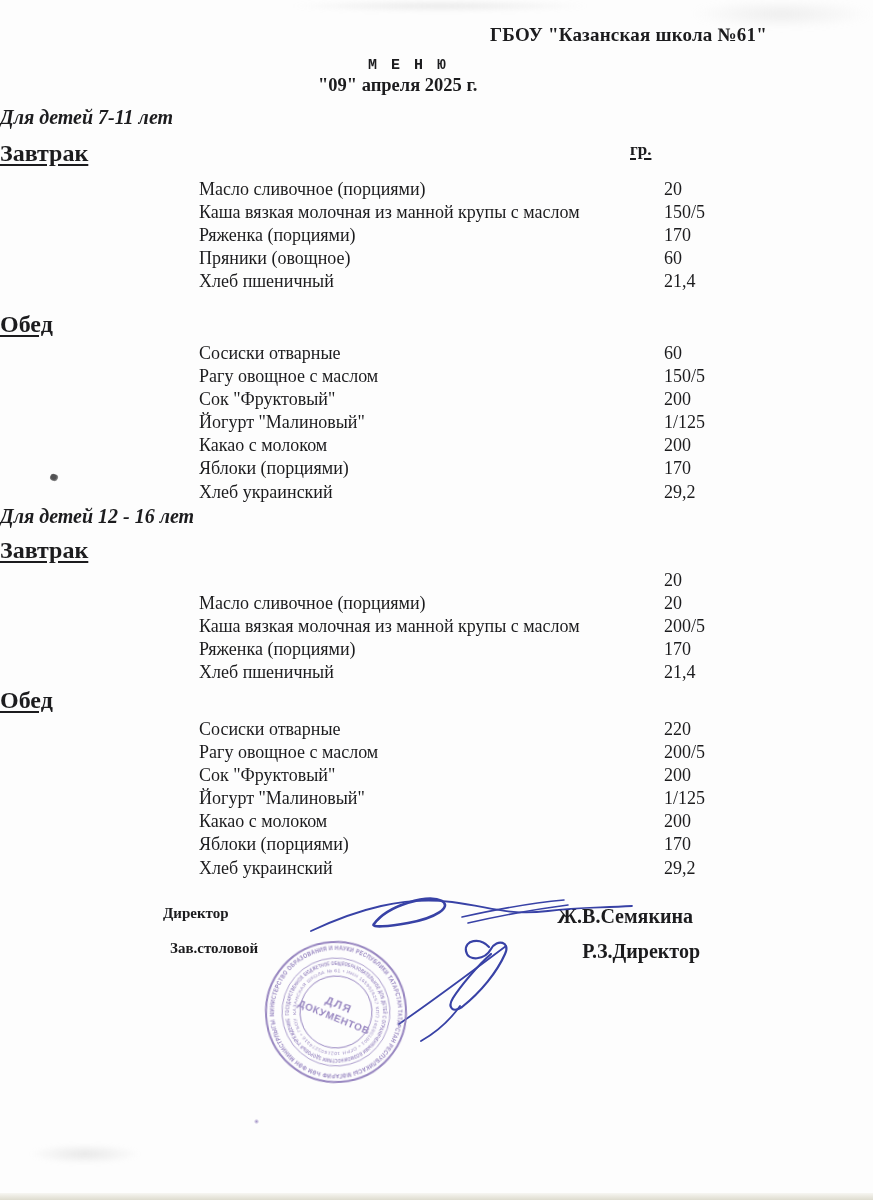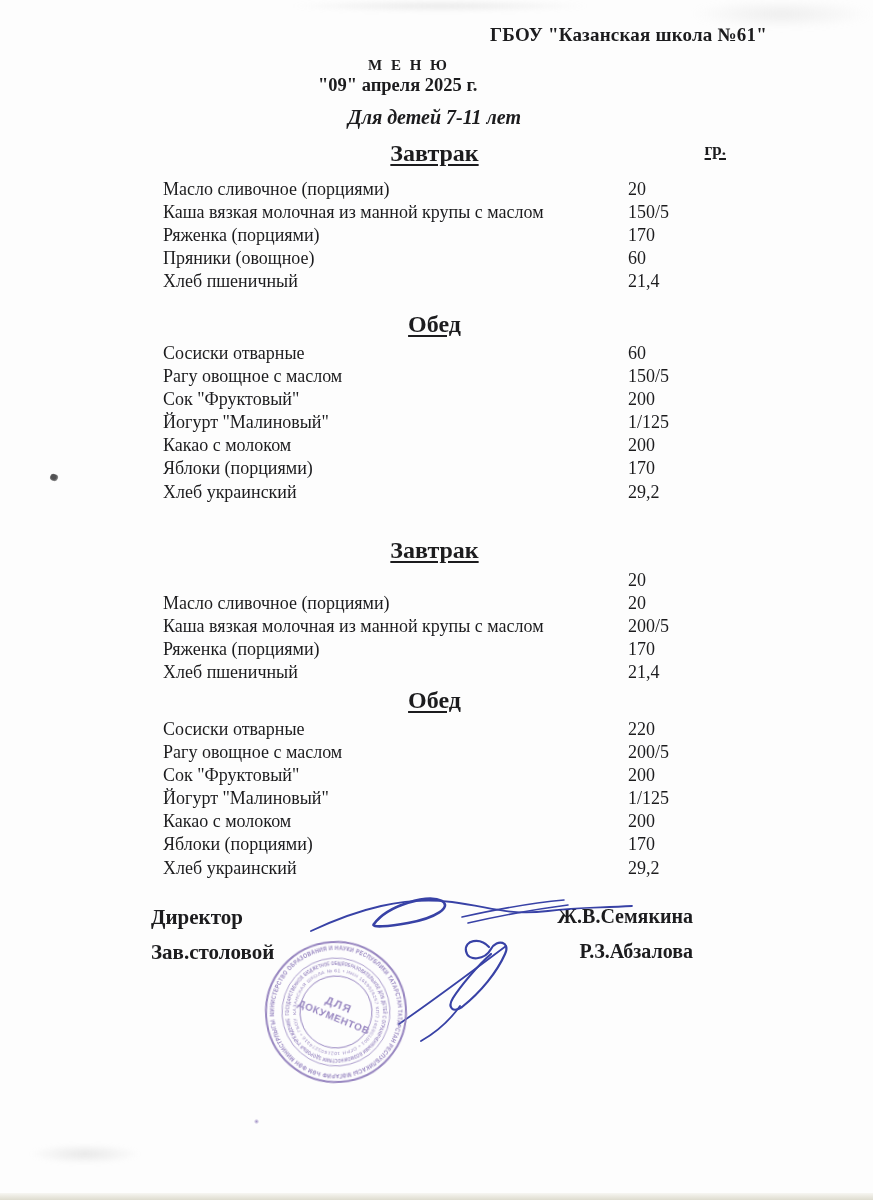--- a/index.html
+++ b/index.html
@@ -20,51 +20,51 @@
   .bottom-edge{left:0;right:0;bottom:0;height:7px;
     background:linear-gradient(to bottom, rgba(222,218,198,.20), rgba(196,192,168,.55));}
   .speck{left:50px;top:474px;width:8px;height:7px;border-radius:50% 40% 50% 45%;
     background:radial-gradient(circle at 45% 45%, #3e3e40 0 40%, #8a8a8a 75%, transparent 100%);
     transform:rotate(18deg);opacity:.9;}
   .speck2{left:254px;top:1119px;width:5px;height:5px;border-radius:50%;
     background:radial-gradient(circle, rgba(143,124,187,.8), transparent 80%);}
 
   
   .school-header{left:490px;top:24px;font-weight:bold;font-size:19px;white-space:nowrap;letter-spacing:.2px;}
-  .menu-title{left:368px;top:57px;font-weight:bold;font-size:15px;letter-spacing:2.5px;white-space:nowrap;}
+  .menu-title{left:368px;top:57px;font-weight:bold;font-size:15px;letter-spacing:2.5px;white-space:nowrap;font-family:Liberation Mono, monospace;}
   .menu-date{left:318px;top:75px;font-weight:bold;font-size:18.5px;white-space:nowrap;}
 
-  .centered{left:0;width:869px;text-align:center;white-space:nowrap;}
+  .centered{left:0;width:869px;text-align:left;white-space:nowrap;}
   .age-heading{font-weight:bold;font-style:italic;font-size:20px;}
   .age-1{top:106px;}
   .age-2{top:505px;}
   .meal-heading{font-weight:bold;font-size:24px;text-decoration:underline;
     text-decoration-thickness:2px;text-underline-offset:3px;}
   .mh-1b{top:140px;}
   .mh-1l{top:311px;}
   .mh-2b{top:537px;}
   .mh-2l{top:687px;}
-  .grams-header{left:630px;top:140px;width:96px;text-align:right;font-weight:bold;font-size:17px;
+  .grams-header{left:630px;top:140px;width:96px;text-align:left;font-weight:bold;font-size:17px;
     text-decoration:underline;text-decoration-thickness:2px;text-underline-offset:3px;}
 
   
   .rows{left:0;width:873px;}
   .rows-1b{top:178px;}
   .rows-1l{top:342px;}
   .rows-2b{top:569px;}
   .rows-2l{top:718px;}
-  .menu-row{position:relative;height:23.1px;font-size:18px;line-height:23.1px;}
+  .menu-row{position:relative;height:23.1px;font-size:18px;line-height:23.1px;margin-left:36px;}
   .dish{position:absolute;left:163px;white-space:nowrap;}
   .grams{position:absolute;left:628px;width:100px;text-align:left;white-space:nowrap;}
 
   
-  .sig-role{left:151px;font-weight:bold;font-size:21px;white-space:nowrap;}
+  .sig-role{left:163px;font-weight:bold;font-size:15px;white-space:nowrap;}
   .sig-name{left:500px;width:193px;text-align:right;font-weight:bold;font-size:20px;white-space:nowrap;}
   .sig-row-1{top:905px;}
-  .sig-row-2{top:940px;}
+  .sig-row-2{top:940px;margin-left:7px;}
 
   .sig-ink{left:0;top:0;width:873px;height:1200px;pointer-events:none;}
   .stamp{left:261px;top:937px;width:150px;height:150px;filter:blur(.3px);opacity:.92;transform:rotate(-4deg);}
   .stamp text{font-family:"Liberation Sans", sans-serif;}
 </style>
 </head>
 <body>
 
 <div class="page">
 
@@ -139,20 +139,21 @@
     <span class="dish">Яблоки (порциями)</span>
     <span class="grams">170</span>
   </div>
 
   <div class="menu-row">
     <span class="dish">Хлеб украинский</span>
     <span class="grams">29,2</span>
   </div>
 </div>
 
+  <div class="abs centered age-heading age-2">Для детей 12 - 16 лет</div>
   <div class="abs centered meal-heading mh-2b">Завтрак</div>
   <div class="abs rows rows-2b">
   <div class="menu-row">
     <span class="grams">20</span>
   </div>
 
   <div class="menu-row">
     <span class="dish">Масло сливочное (порциями)</span>
     <span class="grams">20</span>
   </div>
@@ -206,21 +207,21 @@
 
   <div class="menu-row">
     <span class="dish">Хлеб украинский</span>
     <span class="grams">29,2</span>
   </div>
 </div>
 
   <div class="abs sig-role sig-row-1">Директор</div>
   <div class="abs sig-name sig-row-1">Ж.В.Семякина</div>
   <div class="abs sig-role sig-row-2">Зав.столовой</div>
-  <div class="abs sig-name sig-row-2">Р.З.Абзалова</div>
+  <div class="abs sig-name sig-row-2">Р.З.Директор</div>
 
   <svg class="abs sig-ink" viewBox="0 0 873 1200">
     <g stroke="#2e38a2" fill="none" stroke-linecap="round" stroke-linejoin="round" opacity="0.95">
       <g>
         <path stroke-width="1.8" d="M311,931 C358,909 404,896 452,902 C492,907 508,916 548,911 C578,907 598,908 632,906"></path>
         <path stroke-width="2.6" d="M374,924 C388,905 428,894 442,901 C452,907 436,918 408,923 C389,926.5 370,928 374,924"></path>
         <path stroke-width="1.6" d="M462,917 C498,909 530,903 564,900"></path>
         <path stroke-width="1.6" d="M468,923 C504,915 536,909 568,905"></path>
       </g>
       <g>

